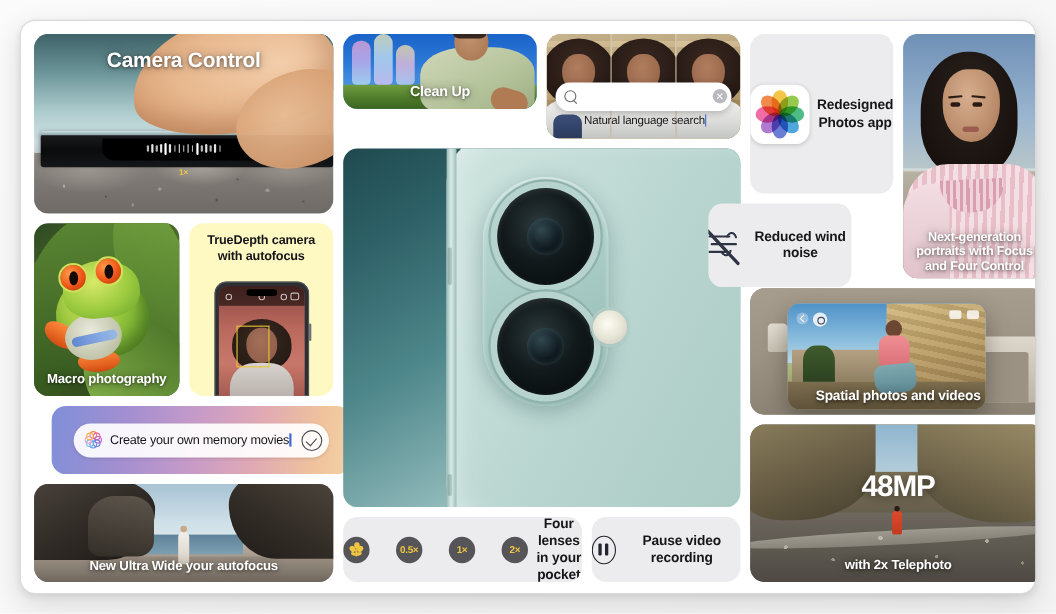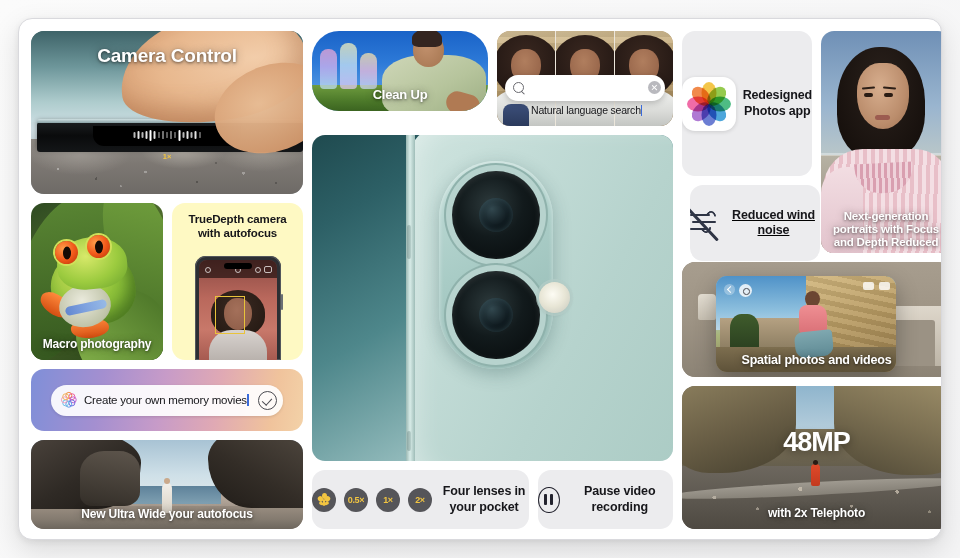--- a/index.html
+++ b/index.html
@@ -177,21 +177,21 @@
     background:radial-gradient(ellipse at 50% 40%, #3b2a22 0%, #211711 100%); border-radius:50% 50% 42% 42%;}
   .td-face{position:absolute; left:17px; bottom:30px; width:28px; height:32px;
     background:radial-gradient(ellipse at 46% 38%, #a4705a 0%, #8a5a45 100%); border-radius:48% 48% 52% 52%;}
   .td-torso{position:absolute; left:2px; bottom:0; width:58px; height:30px;
     background:linear-gradient(#d8d3cf,#b9b2ad); border-radius:22px 22px 0 0;}
   .td-focus{position:absolute; left:16px; bottom:26px; width:30px; height:38px;
     border:1px solid #e8c33a; z-index:5;}
   .td-side{position:absolute; right:-2px; top:38px; width:2px; height:16px; background:#6b6f74; border-radius:2px;}
 
   
-  #t-memory { left: 0; top: 338px; width: 272px; height: 62px;
+  #t-memory { left: 16px; top: 338px; width: 272px; height: 62px;
     background: linear-gradient(100deg,#7f8fd8 0%, #a48fd0 26%, #c79bc8 48%, #e0a9b4 68%, #f0c39c 88%, #f3d2a8 100%);
     display:flex; align-items:center; justify-content:center; }
   .mem-pill {
     position:relative; width: 232px; height: 31px;
     background: rgba(255,255,255,0.92); border-radius: 16px;
     display:flex; align-items:center; gap:7px; padding: 0 6px 0 9px;
     box-shadow: 0 1px 3px rgba(0,0,0,0.12);
   }
   .mem-ring { width:17px; height:17px; flex:0 0 17px; position:relative; }
   .mem-ring i { position:absolute; width:7.4px; height:7.4px; border-radius:50%;
@@ -221,22 +221,22 @@
     border-radius: 44% 0 0 40% / 40% 0 0 60%;}
   .uw-beach{position:absolute; left:0; right:0; bottom:0; height:26%;
     background:linear-gradient(#9a8e81 0%, #837a6f 60%, #6d665d 100%);}
   .uw-person{position:absolute; left:48%; top:48%; width:10px; height:30px;
     background:linear-gradient(#f2efe9 0%, #e4ded4 58%, #d3ccc1 100%); border-radius:5px 5px 3px 3px;}
   .uw-person:before{content:""; position:absolute; left:2px; top:-5px; width:6px; height:6px;
     background:#caa98b; border-radius:50%;}
   .uw-cap { bottom: 8px; font-size: 12px; }
 
   
-  #t-cleanup { left: 281px; top: 0; width: 176px; height: 80px;
-    background: linear-gradient(#1a63c8 0%, #2d7ad8 40%, #4d93e0 70%, #77b0e8 100%); border-radius: 27px; }
+  #t-cleanup { left: 281px; top: 0; width: 176px; height: 68px;
+    background: linear-gradient(#1a63c8 0%, #2d7ad8 40%, #4d93e0 70%, #77b0e8 100%); }
   .cu-grass{position:absolute; left:0; right:0; bottom:0; height:32%;
     background:linear-gradient(#6f9c3f 0%, #4d7a2a 60%, #3b6420 100%);}
   .cu-person{position:absolute; right:6px; bottom:-6px; width:112px; height:86px;}
   .cu-shirt{position:absolute; right:-4px; bottom:0; width:104px; height:62px;
     background:linear-gradient(150deg,#cfd7b8 0%, #b6c49c 55%, #9aac81 100%);
     border-radius:40% 36% 18% 28%;}
   .cu-head{position:absolute; right:38px; top:2px; width:31px; height:34px;
     background:radial-gradient(ellipse at 44% 36%, #c2916d 0%, #a4744f 100%); border-radius:50% 50% 48% 48%;}
   .cu-hair{position:absolute; right:40px; top:-2px; width:30px; height:18px;
     background:#342520; border-radius:50% 50% 22% 22%;}
@@ -320,21 +320,21 @@
     width:5px; height:5px; border-radius:50%; background:#6f8c8a;}
   .hero-flash{
     position:absolute; left:44%; top:44%;
     width:31px; height:31px; border-radius:50%;
     background: radial-gradient(circle at 44% 40%, #fdfcf4 0%, #e8e6d6 48%, #c5c7bd 100%);
     box-shadow: 0 0 0 3px rgba(180,205,200,.75), 0 1px 4px rgba(0,0,0,.18);
   }
 
   
   #t-lenses { left: 281px; top: 439px; width: 217px; height: 59px; }
-  .lens-row{display:flex; gap:8px; align-items:center;}
+  .lens-row{display:flex; gap:24px; align-items:center;}
   .lens-c{width:24px; height:24px; border-radius:50%; background:#555559;
     display:flex; align-items:center; justify-content:center;
     color:#f2c541; font-size:9px; font-weight:700; letter-spacing:-0.3px;}
   .lens-flower{position:relative; width:13px; height:13px;}
   .lens-flower i{position:absolute; width:5px; height:6px; background:#f2c541; border-radius:50%;}
   .lens-flower i.p1{left:4px; top:0;}
   .lens-flower i.p2{left:0.5px; top:2.5px; transform:rotate(-38deg);}
   .lens-flower i.p3{left:7.5px; top:2.5px; transform:rotate(38deg);}
   .lens-flower i.stem{left:5.6px; top:6px; width:1.8px; height:7px; border-radius:1px;}
   .lens-flower i.lf{left:1.5px; top:8.5px; width:4.6px; height:3px; transform:rotate(18deg);}
@@ -347,21 +347,21 @@
   .pause-ic i{display:block; width:3.2px; height:11px; background:#23232e; border-radius:1px;}
 
   
   #t-photos { left: 651px; top: 0; width: 130px; height: 145px; background:#ececee; }
   .ph-icon{width:54px; height:54px; border-radius:13px; background:#fff; position:relative;
     box-shadow:0 1px 4px rgba(0,0,0,.14);}
   .ph-petal{position:absolute; left:50%; top:50%; width:15px; height:22px; border-radius:50%;
     transform-origin: 50% 100%; opacity:.92; mix-blend-mode:multiply;}
 
   
-  #t-wind { left: 659px; top: 154px; width: 130px; height: 76px; background:#ececee;text-decoration:underline; }
+  #t-wind { left: 613px; top: 154px; width: 130px; height: 76px; background:#ececee; }
   .wind-ic{position:relative; width:38px; height:26px;}
   .wind-ic .ln{position:absolute; height:2.4px; background:#2f3545; border-radius:2px;}
   .wind-ic .ln.a{left:0; top:4px; width:20px;}
   .wind-ic .ln.b{left:2px; top:11px; width:24px;}
   .wind-ic .ln.c{left:0; top:18px; width:17px;}
   .wind-ic .cu{position:absolute; width:10px; height:10px; border:2.4px solid #2f3545;
     border-radius:50%; border-left-color:transparent; border-bottom-color:transparent;}
   .wind-ic .cu.u{right:4px; top:1px; transform:rotate(-40deg);}
   .wind-ic .cu.v{right:9px; top:13px; transform:rotate(125deg);}
   .wind-slash{position:absolute; left:-2px; top:-3px; width:44px; height:2.6px;
@@ -710,21 +710,21 @@
      <div class="po-collar"></div>
      <div class="po-face"></div>
      <div class="po-brow l"></div>
      <div class="po-brow r"></div>
      <div class="po-eye l"></div>
      <div class="po-eye r"></div>
      <div class="po-lips"></div>
      <div class="cap po-cap">
        <div>Next-generation</div>
        <div>portraits with Focus</div>
-       <div>and Depth Reduced</div>
+       <div>and Four Control</div>
      </div>
    </div>
 
    <div class="tile" id="t-spatial">
      <div class="sp-room"></div>
      <div class="sp-lamp"></div>
      <div class="sp-mantle"></div>
      <div class="sp-window">
        <div class="sp-sky"></div>
        <div class="sp-wall"></div>

